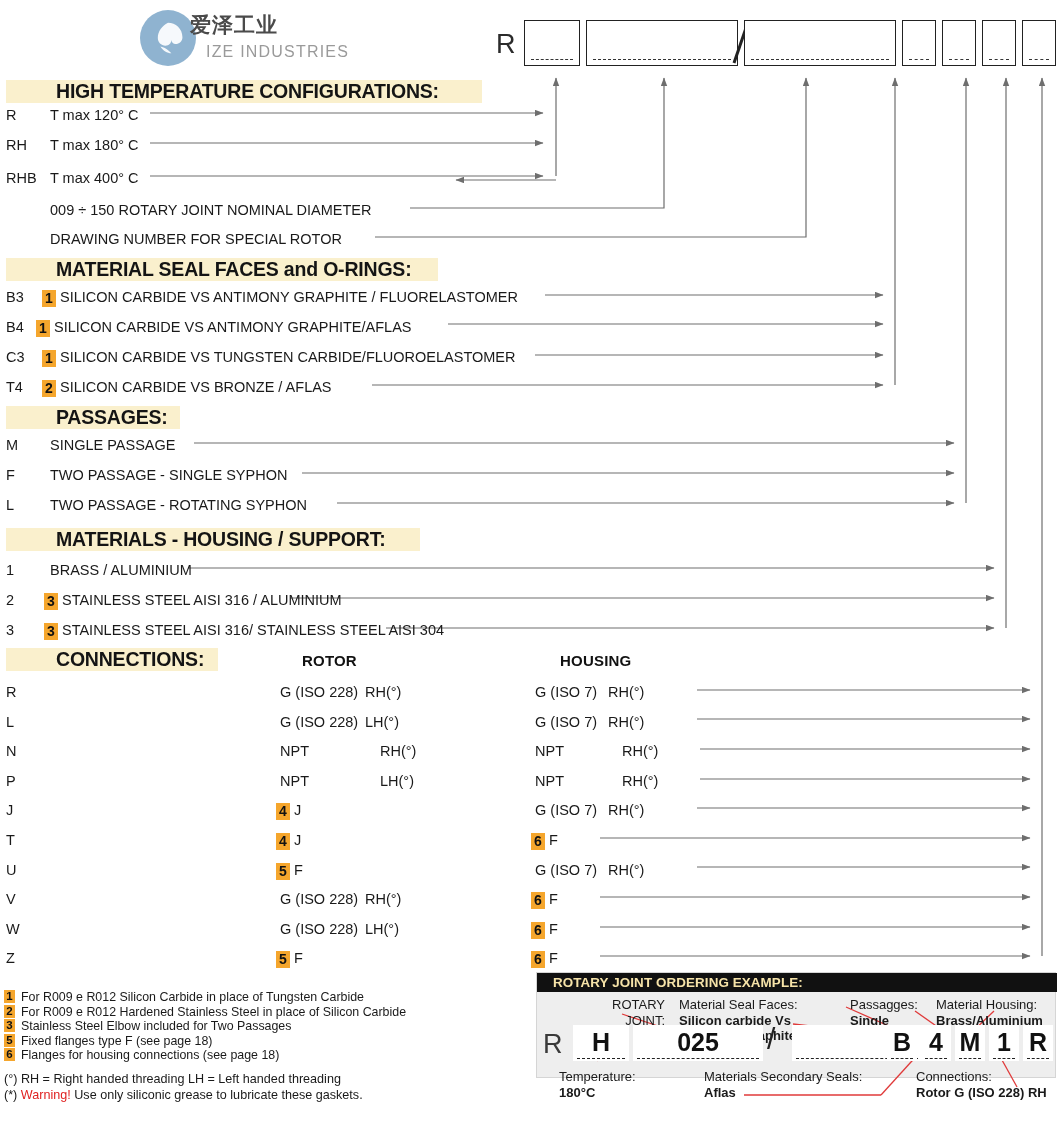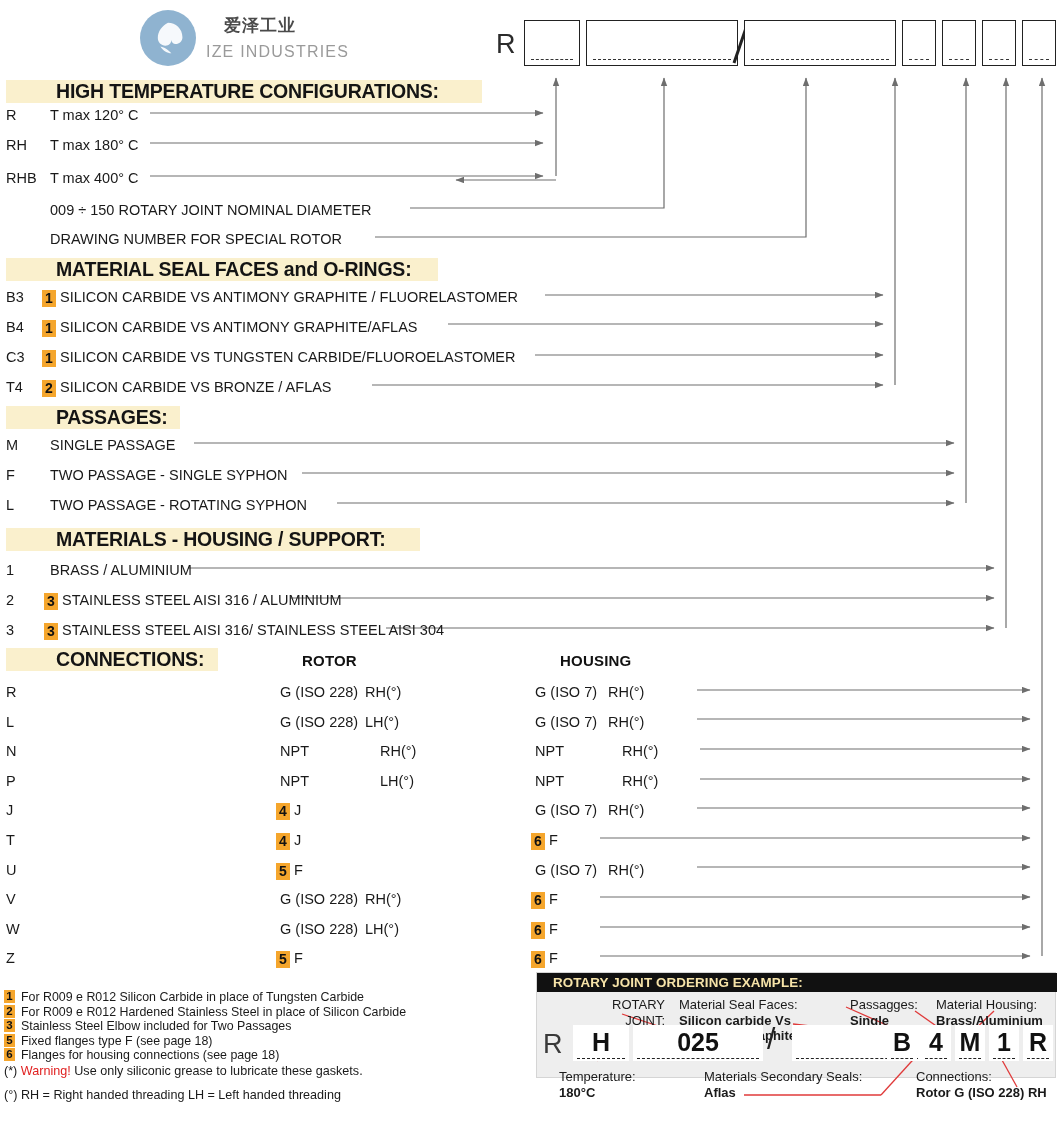--- a/index.html
+++ b/index.html
@@ -13,21 +13,21 @@
     -webkit-font-smoothing:antialiased;
   }
   .abs{position:absolute;}
 
   
   #logo-block{left:140px;top:8px;width:230px;height:62px;}
   #logo-mark{position:absolute;left:0;top:2px;width:56px;height:56px;border-radius:50%;
     background:#8fb3d0;overflow:hidden;}
   #logo-mark .sw{position:absolute;left:50%;top:50%;width:34px;height:34px;
     transform:translate(-50%,-50%);}
-  #logo-cn{position:absolute;left:84px;top:2px;font-size:17px;font-weight:bold;color:#4a4a4a;
+  #logo-cn{position:absolute;left:50px;top:2px;font-size:21px;font-weight:bold;color:#4a4a4a;
     letter-spacing:1px;line-height:30px;font-family:"DejaVu Sans",sans-serif;}
   #logo-en{position:absolute;left:66px;top:34px;font-size:16px;color:#9a9a9a;
     letter-spacing:1.2px;line-height:20px;}
 
   
   #code-row{left:496px;top:20px;width:560px;height:48px;}
   #code-prefix{position:absolute;left:0px;top:4px;font-size:27px;color:#2b2b2b;line-height:40px;}
   .cbox{position:absolute;top:0;height:46px;border:1.4px solid #222;box-sizing:border-box;background:#fff;}
   .cbox .dash{position:absolute;left:6px;right:6px;bottom:5px;border-top:1.6px dashed #333;}
   #slash{position:absolute;left:234px;top:2px;width:22px;height:44px;}
@@ -196,21 +196,21 @@
 <div class="opttext abs" style="left:50px;top:230px;">DRAWING NUMBER FOR SPECIAL ROTOR</div>
 
 <div class="sechead abs" style="left:6px;top:258px;width:432px;">
   <span>MATERIAL SEAL FACES and O-RINGS:</span>
 </div>
 <div class="optcode abs" style="left:6px;top:288px;">B3</div>
 <div class="opttext abs" style="left:42px;top:288px;">
   <span class="badge">1</span><span>SILICON CARBIDE VS ANTIMONY GRAPHITE / FLUORELASTOMER</span>
 </div>
 <div class="optcode abs" style="left:6px;top:318px;">B4</div>
-<div class="opttext abs" style="left:42px;top:318px;">
+<div class="opttext abs" style="left:36px;top:318px;">
   <span class="badge">1</span><span>SILICON CARBIDE VS ANTIMONY GRAPHITE/AFLAS</span>
 </div>
 <div class="optcode abs" style="left:6px;top:348px;">C3</div>
 <div class="opttext abs" style="left:42px;top:348px;">
   <span class="badge">1</span><span>SILICON CARBIDE VS TUNGSTEN CARBIDE/FLUOROELASTOMER</span>
 </div>
 <div class="optcode abs" style="left:6px;top:378px;">T4</div>
 <div class="opttext abs" style="left:42px;top:378px;">
   <span class="badge">2</span><span>SILICON CARBIDE VS BRONZE / AFLAS</span>
 </div>
@@ -299,24 +299,24 @@
   </div>
   <div class="noterow">
     <span class="nb">3</span><span>Stainless Steel Elbow included for Two Passages</span>
   </div>
   <div class="noterow">
     <span class="nb">5</span><span>Fixed flanges type F (see page 18)</span>
   </div>
   <div class="noterow">
     <span class="nb">6</span><span>Flanges for housing connections (see page 18)</span>
   </div>
+  <div class="plainnote" style="margin-top:8px;">(°) RH = Right handed threading  LH = Left handed threading</div>
   <div class="plainnote">
     <span>(*) </span><span class="warn">Warning!</span><span> Use only siliconic grease to lubricate these gaskets.</span>
   </div>
-  <div class="plainnote" style="margin-top:8px;">(°) RH = Right handed threading  LH = Left handed threading</div>
 </div>
 
 <div id="order-box">
   <div id="order-head">ROTARY JOINT ORDERING EXAMPLE:</div>
 
   <svg id="order-lines" viewBox="0 0 520 148">
     <g stroke="#e03a3a" stroke-width="1.3" fill="none">
       <line x1="85" y1="41" x2="118" y2="52"></line>
       <line x1="118" y1="52" x2="148" y2="62"></line>
       <line x1="256" y1="51" x2="350" y2="62"></line>

